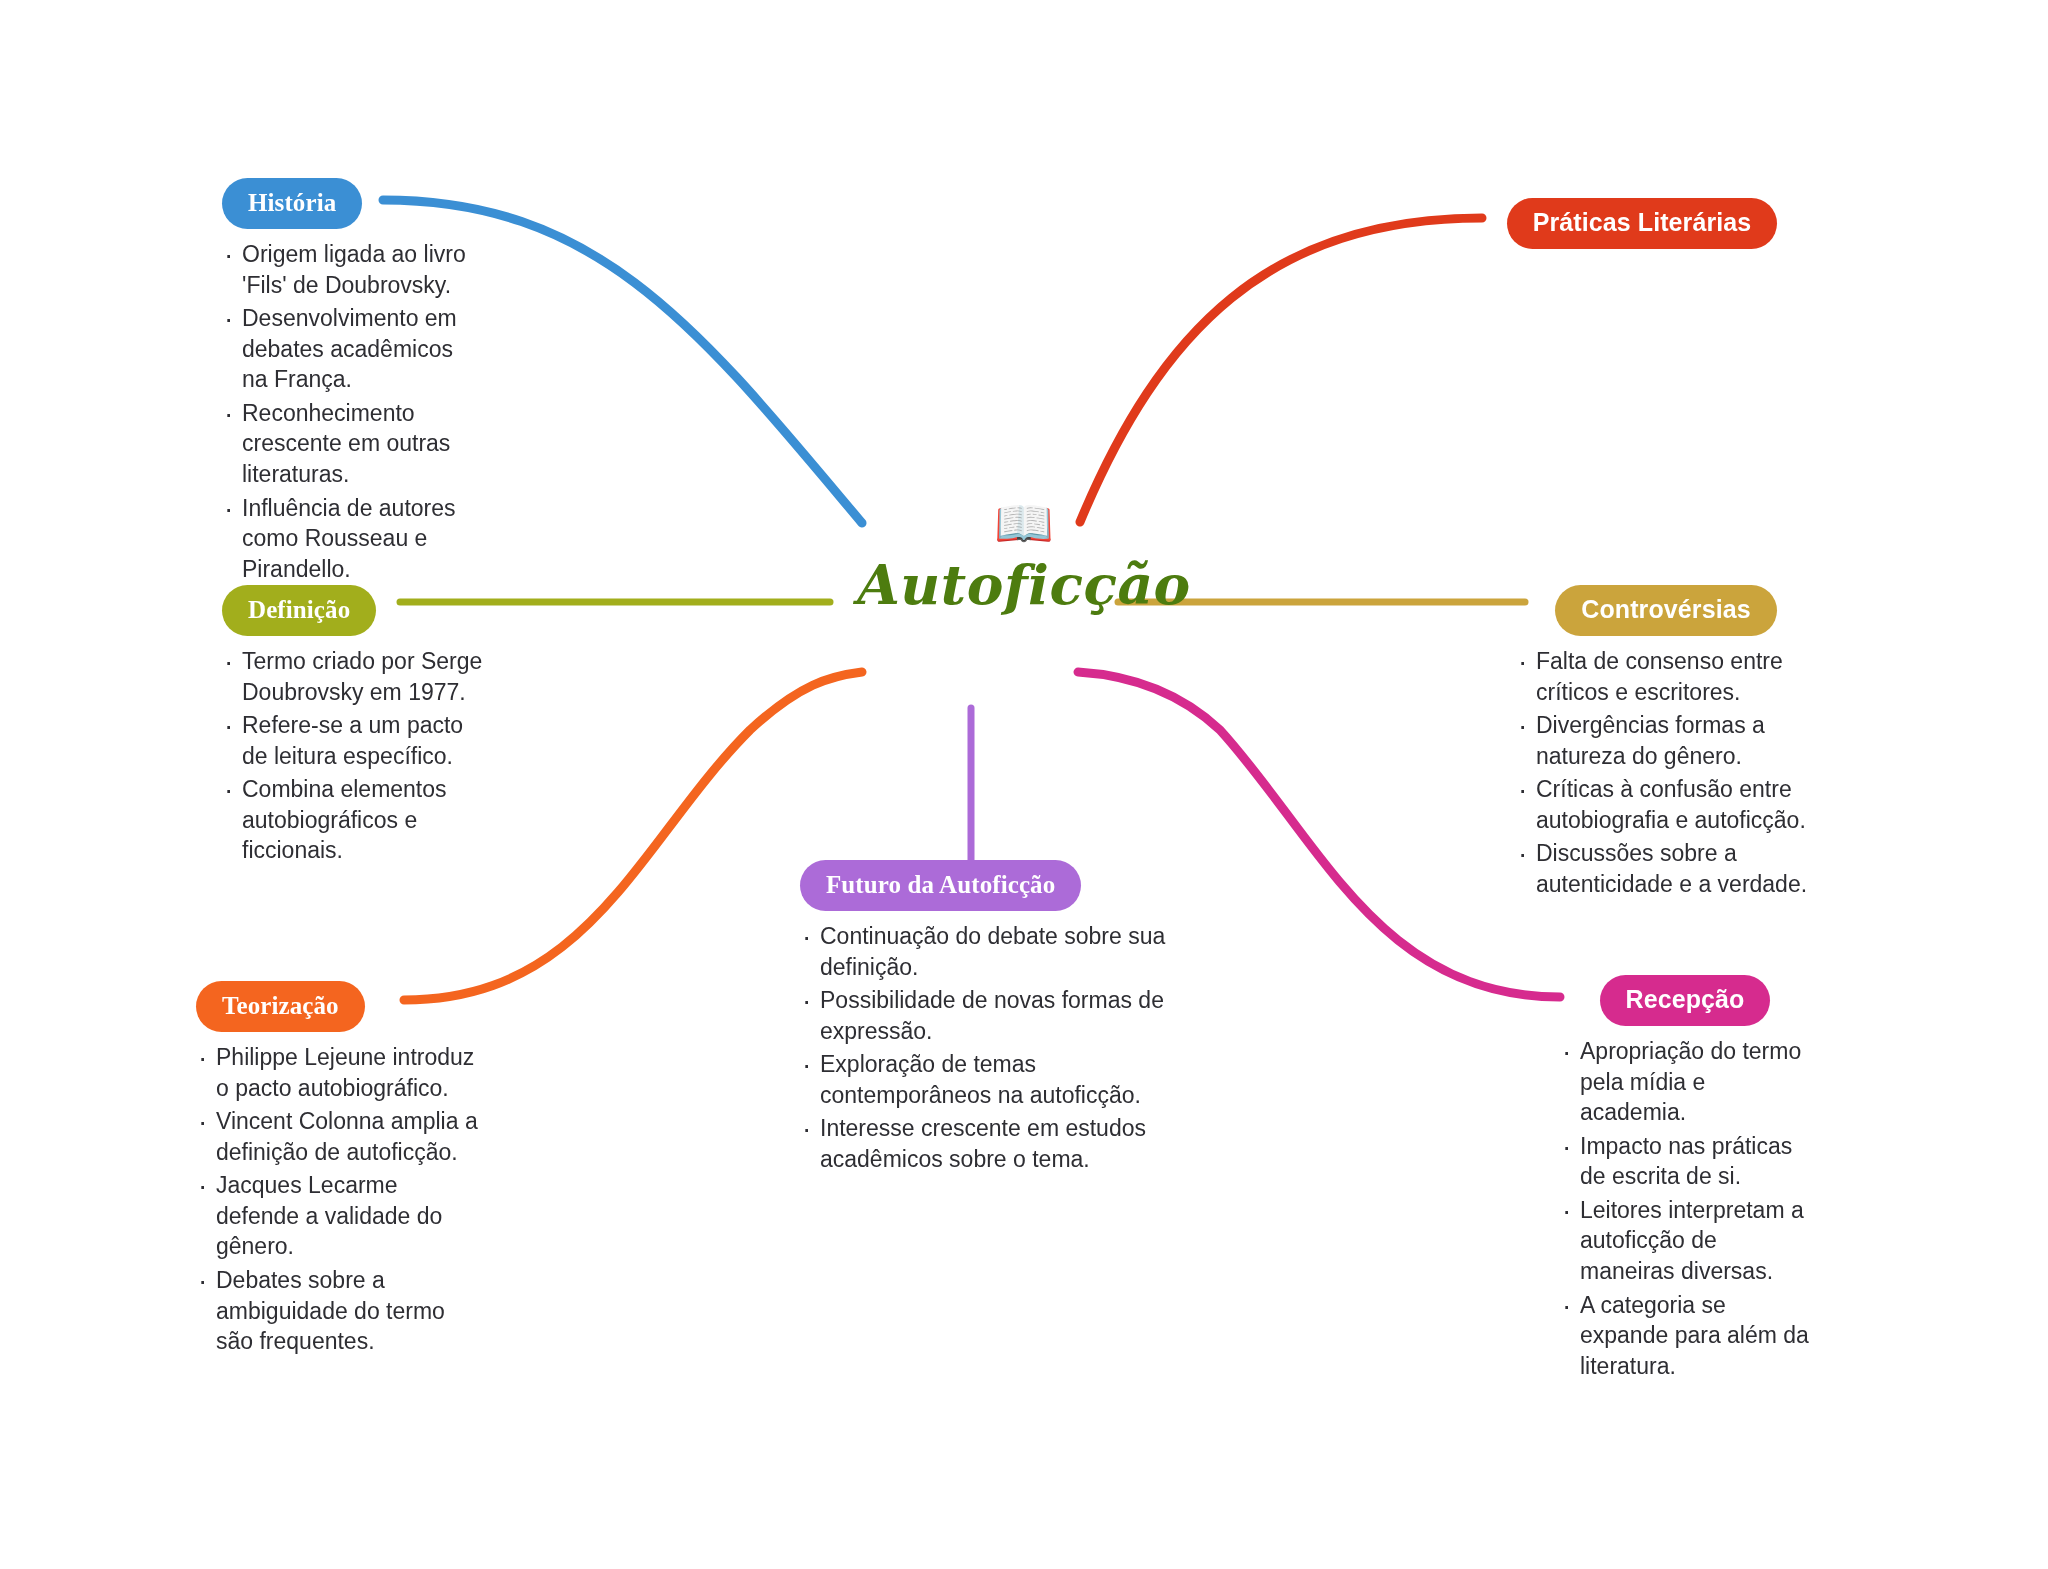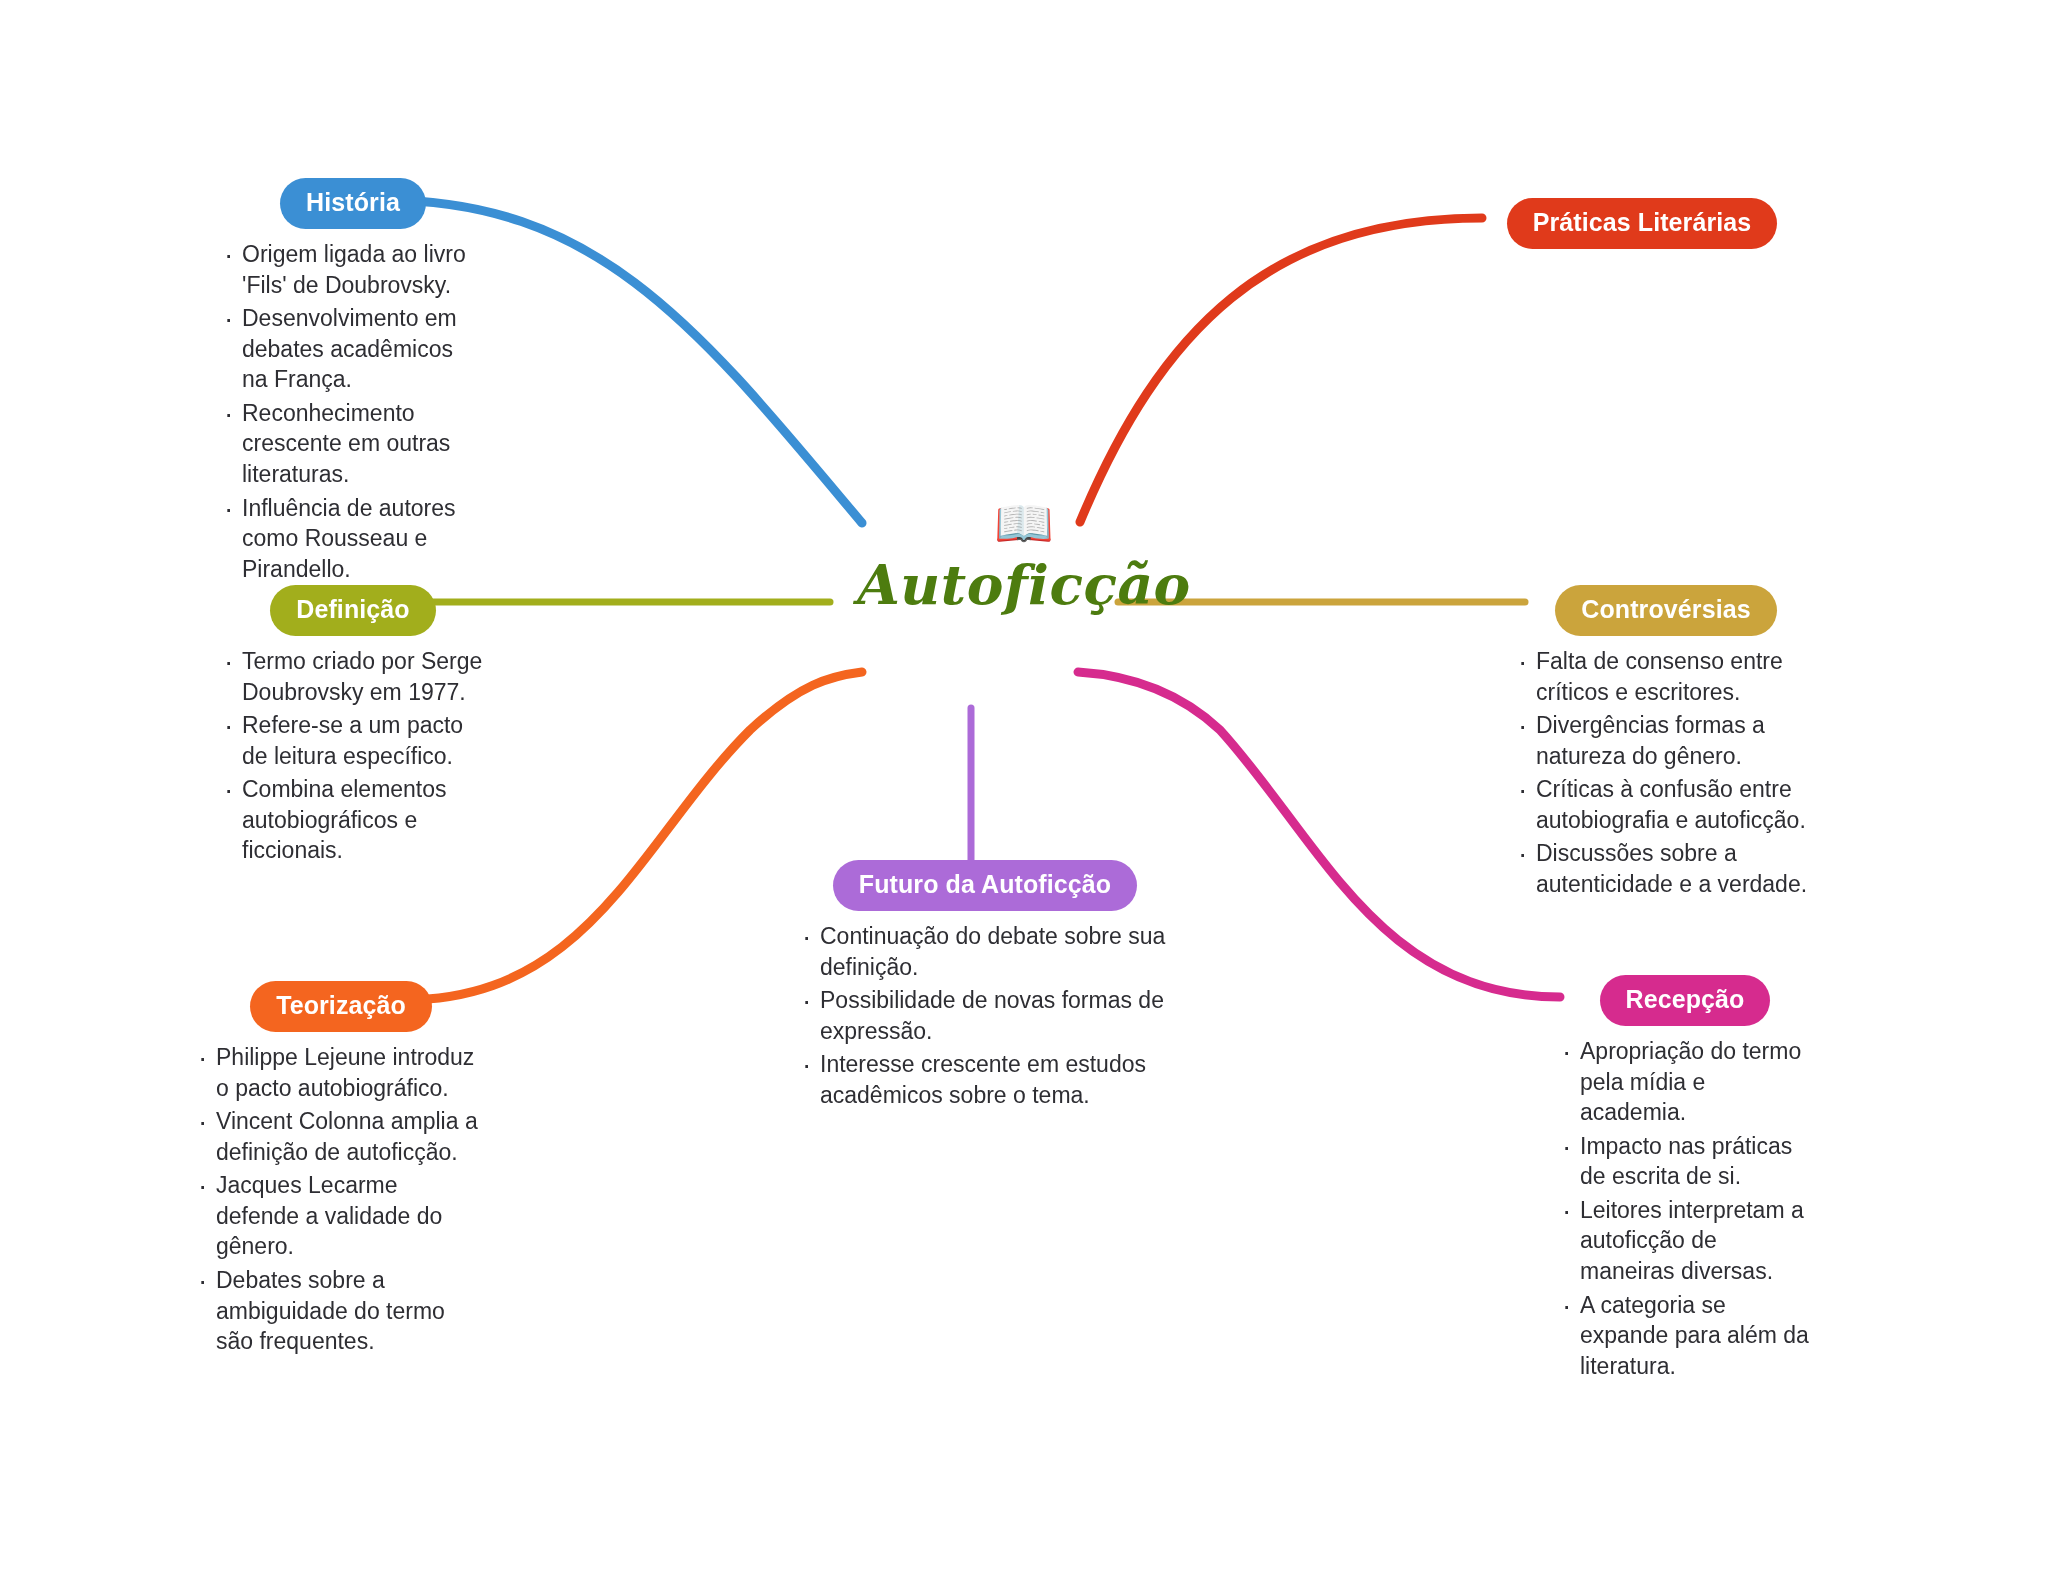--- a/index.html
+++ b/index.html
@@ -63,21 +63,21 @@
     font-weight: 700;
     font-size: 25px;
     line-height: 1;
     padding: 12px 26px 14px 26px;
     white-space: nowrap;
     letter-spacing: .1px;
   }
   .pill-row {
     display: flex;
   }
-  .pill-row.align-left  { justify-content: center; }
+  .pill-row.align-left  { justify-content: flex-start; font-family: Liberation Serif, serif; }
   .pill-row.align-center{ justify-content: center; }
 
   .branch ul {
     list-style: none;
     margin: 10px 0 0 0;
     padding: 0;
   }
   .branch li {
     position: relative;
     padding-left: 20px;
@@ -197,17 +197,18 @@
     </ul>
   </div>
 
   <div class="branch" id="branch-futuro">
     <div class="pill-row align-left">
       <div class="branch-pill" style="background:#AC6BD8;">Futuro da Autoficção</div>
     </div>
     <ul>
       <li>Continuação do debate sobre sua definição.</li>
       <li>Possibilidade de novas formas de expressão.</li>
+      <li>Exploração de temas contemporâneos na autoficção.</li>
       <li>Interesse crescente em estudos acadêmicos sobre o tema.</li>
     </ul>
   </div>
 
 </div>
 
 </body></html>

